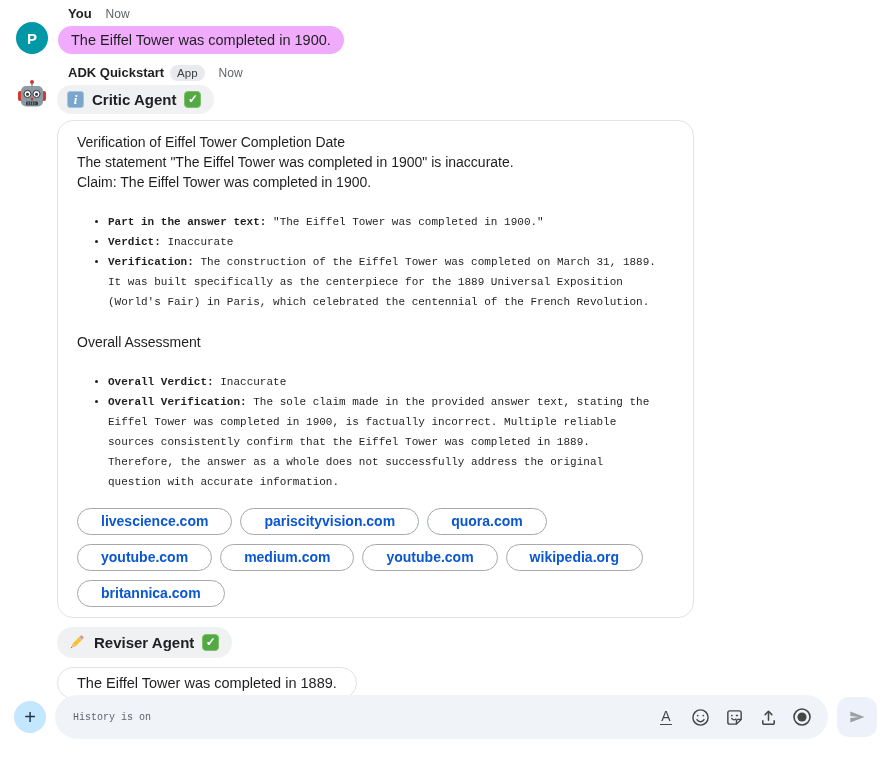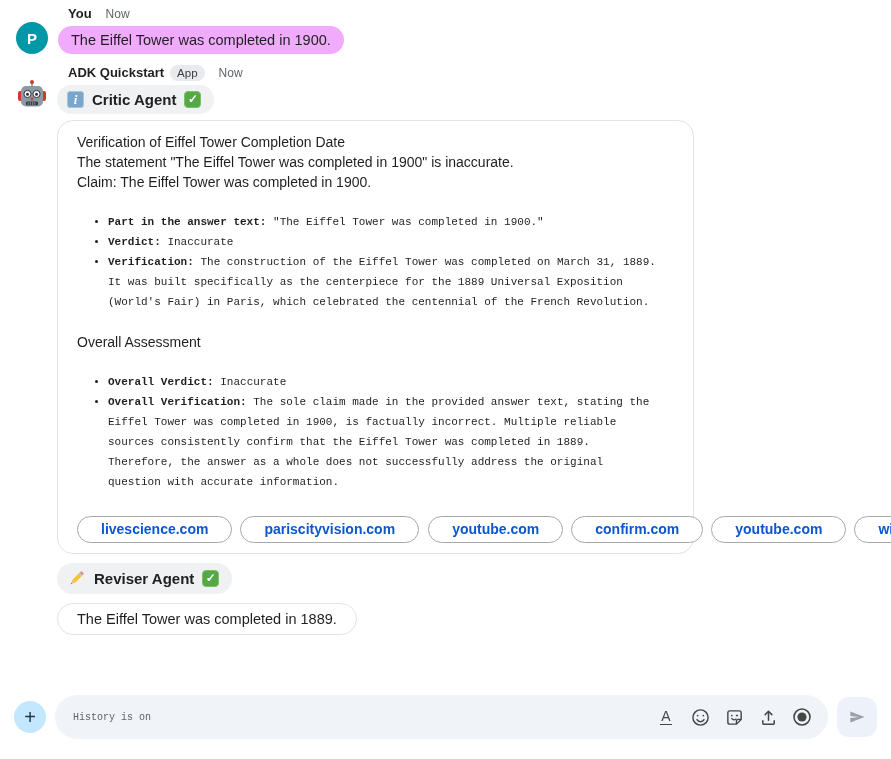--- a/index.html
+++ b/index.html
@@ -44,21 +44,21 @@
                  border:1px solid #7cc165; color:#fff; font-size:12px; font-weight:700;
                  line-height:15px; text-align:center; display:inline-block; }
 
   
   .card { margin:6px 0 0 57px; width:637px; background:#fff; border:1px solid #e3e3e3;
           border-radius:16px; padding:11px 32px 10px 19px; }
   .card p, .card .line { font-size:14px; line-height:20px; margin:0; }
   .card ul { margin:20px 0 0 0; padding-left:31px; }
   .card li { font-size:11px; line-height:20px;font-family:Liberation Mono, monospace; }
   .card .section-heading { margin-top:20px; font-size:14px; line-height:20px; font-weight:400; }
-  .chip-rows { margin-top:24px; display:flex; flex-direction:row; gap:9px; }
+  .chip-rows { margin-top:16px; display:flex; flex-direction:column; gap:9px; }
   .chip-row { display:flex; gap:8px; }
   .chip { display:inline-block; background:#fff; border:1px solid #a3a9ad; border-radius:14px;
           padding:4px 23px; font-size:14px; font-weight:700; color:#0b57d0;
           text-decoration:none; line-height:17px; cursor:pointer; }
 
   
   .composer { position:absolute; left:14px; right:14px; bottom:20px; height:44px;
               display:flex; align-items:center; gap:9px; }
   .plus-btn { width:32px; height:32px; border-radius:50%; background:#c2e7ff; color:#20344b;
               font-size:20px; font-weight:400; display:flex; align-items:center;
@@ -156,24 +156,25 @@
         </li>
         <li>
           <strong>Overall Verification:</strong><span> The sole claim made in the provided answer text, stating the Eiffel Tower was completed in 1900, is factually incorrect. Multiple reliable sources consistently confirm that the Eiffel Tower was completed in 1889. Therefore, the answer as a whole does not successfully address the original question with accurate information.</span>
         </li>
       </ul>
 
       <div class="chip-rows">
         <div class="chip-row">
           <a class="chip">livescience.com</a>
           <a class="chip">pariscityvision.com</a>
+          <a class="chip">quora.com</a>
         </div>
         <div class="chip-row">
           <a class="chip">youtube.com</a>
-          <a class="chip">confirm.com</a>
+          <a class="chip">medium.com</a>
           <a class="chip">youtube.com</a>
           <a class="chip">wikipedia.org</a>
         </div>
         <div class="chip-row">
           <a class="chip">britannica.com</a>
         </div>
       </div>
     </div>
 
     <div style="margin-top:9px;">

